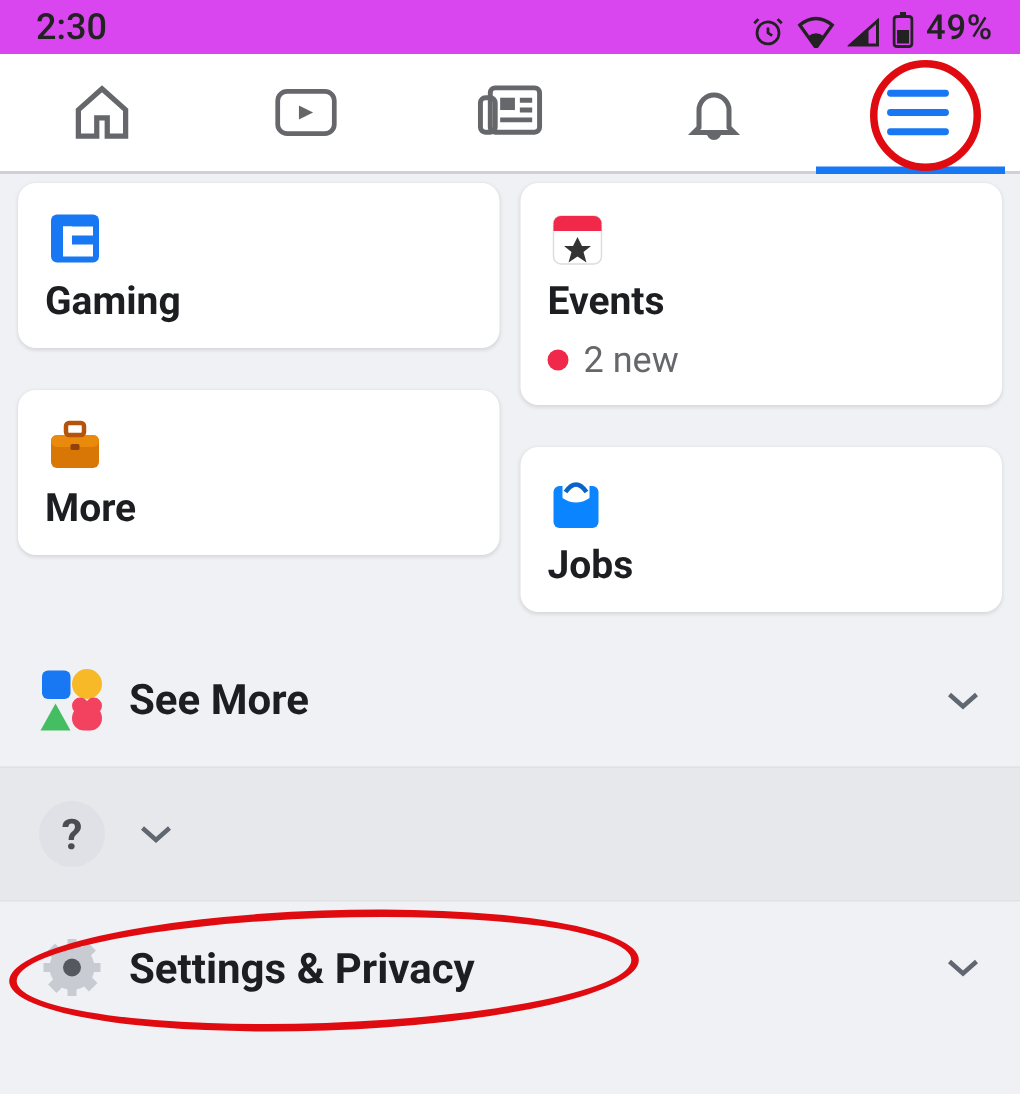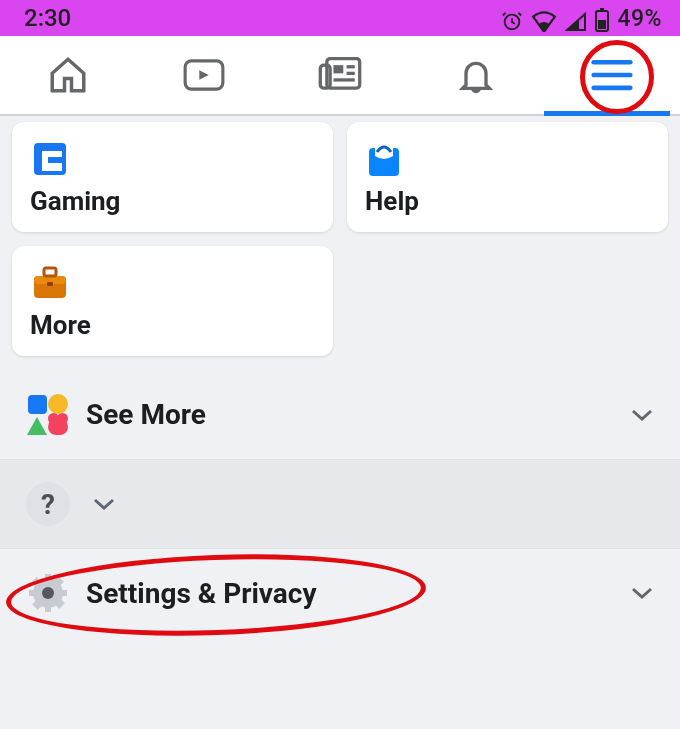--- a/index.html
+++ b/index.html
@@ -55,21 +55,21 @@
     height: 74px;
     border: 5px solid #e00b10;
     border-radius: 50%;
     pointer-events: none;
   }
   .grid {
     padding: 6px 12px 14px 12px;
     display: flex;
     gap: 14px;
   }
-  .col { flex: 1; display: flex; flex-direction: column; gap: 14px; }
+  .col { flex: 1; display: flex; flex-direction: column; gap: 28px; }
   .card {
     background: #fff;
     border-radius: 12px;
     box-shadow: 0 1px 3px rgba(0,0,0,0.12);
     padding: 14px 18px 16px 18px;
     cursor: pointer;
   }
   .card-icon { height: 46px; display:flex; align-items:center;}
   .card-title { font-size: 26px; font-weight: 700; color: #1c1e21; margin-top: 4px;}
   .card-sub { display:flex; align-items:center; gap:10px; margin-top:10px;}
@@ -208,27 +208,42 @@
             <rect x="14" y="4" width="12" height="8" rx="2" fill="none" stroke="#b45309" stroke-width="3"></rect>
             <rect x="17" y="18" width="6" height="4" rx="1" fill="#92400e"></rect>
           </svg>
       </div>
       <div class="card-title">More</div>
     </div>
   </div>
   <div class="col">
     <div class="card">
       <div class="card-icon">
+        <svg width="40" height="42" viewBox="0 0 40 42">
+            <rect x="4" y="6" width="32" height="32" rx="5" fill="#fff" stroke="#ddd" stroke-width="1"></rect>
+            <rect x="4" y="6" width="32" height="10" rx="5" fill="#f02849"></rect>
+            <rect x="4" y="12" width="32" height="4" fill="#f02849"></rect>
+            <path d="M20 20 l3 6 h6 l-5 4 2 7 -6 -4 -6 4 2 -7 -5 -4 h6 z" fill="#333"></path>
+          </svg>
+      </div>
+      <div class="card-title">Events</div>
+      <div class="card-sub">
+        <div class="red-dot"></div>
+        <span class="card-sub-text">2 new</span>
+      </div>
+    </div>
+    <div class="card">
+      <div class="card-icon">
         <svg width="38" height="42" viewBox="0 0 38 42">
             <rect x="4" y="10" width="30" height="28" rx="4" fill="#0a84ff"></rect>
             <path d="M10 10 L10 18 Q19 24 28 18 L28 10" fill="#fff"></path>
             <path d="M12 14 Q19 4 26 14" fill="none" stroke="#0a63c9" stroke-width="3"></path>
           </svg>
       </div>
-      <div class="card-title">Help</div>
+      <div class="card-title">Jobs</div>
     </div>
   </div>
 </div>
 
 <div class="menu-row first">
   <div class="menu-icon">
     <div class="sm-cluster">
       <div class="sm-sq"></div>
         <div class="sm-ci"></div>
         <div class="sm-tr"></div>

